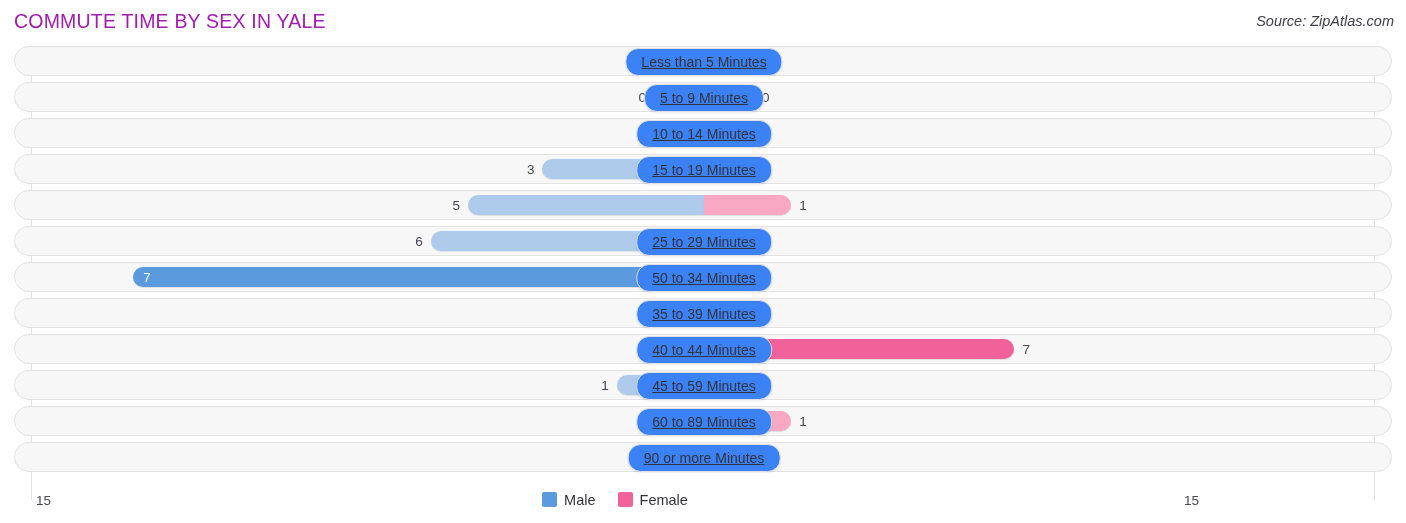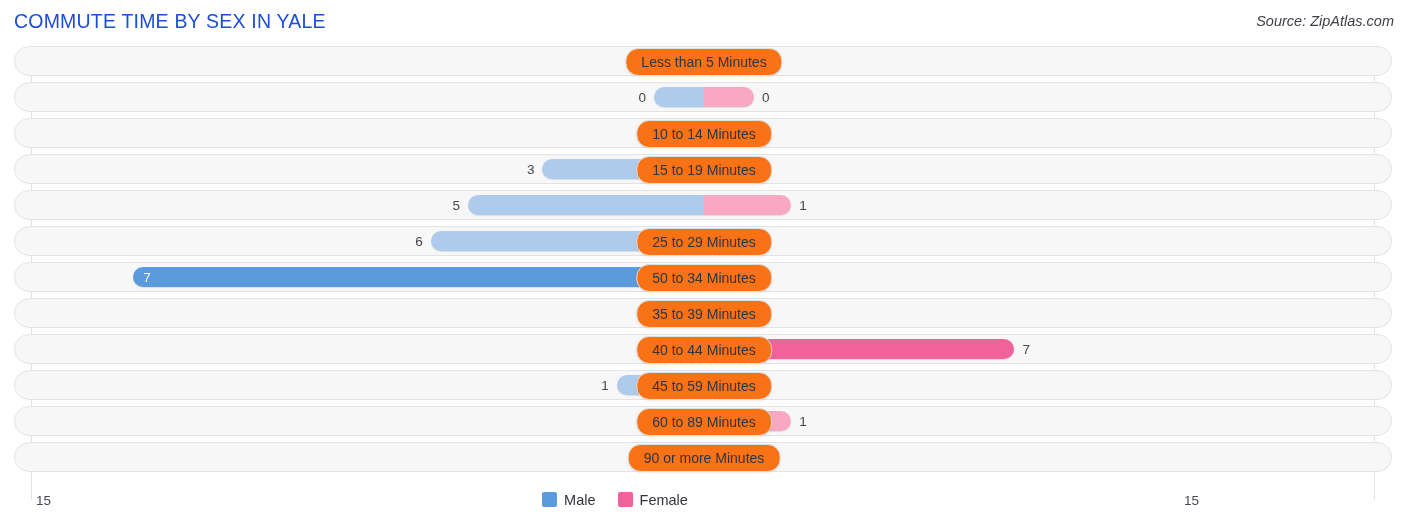--- a/index.html
+++ b/index.html
@@ -27,21 +27,21 @@
     position: absolute;
     top: 0; left: 0; right: 0;
     height: 44px;
   }
   .chart-title {
     position: absolute;
     left: 14px;
     top: 10px;
     font-size: 19.5px;
     letter-spacing: 0.2px;
-    color: #1d4ed8;
+    color: #a21caf;
     white-space: nowrap;
   }
   .chart-source {
     position: absolute;
     right: 12px;
     top: 13px;
     font-size: 14.5px;
     font-style: italic;
     color: #3f3f4a;
     white-space: nowrap;
@@ -129,29 +129,30 @@
   .value.inside {
     color: #ffffff;
   }
 
   .center-pill {
     position: absolute;
     top: 1px;
     height: 26px;
     line-height: 26px;
     transform: translateX(-50%);
-    background: #f97316;
+    background: #3b82f6;
     border: 1px solid #e0e0e0;
     border-radius: 13px;
     padding: 0 15px;
     font-size: 14px;
     color: #33333c;
     white-space: nowrap;
     box-shadow: 0 1px 2px rgba(0,0,0,0.08);
     z-index: 3;
+    text-decoration: underline;
   }
 
   
   .footer {
     position: absolute;
     left: 0;
     bottom: 6px;
     width: 1230px;
     height: 26px;
   }
@@ -209,20 +210,21 @@
             <div class="value female-val" style="left: 747px; width: 58px;">0</div>
             <div class="center-pill" style="left: 689px;">Less than 5 Minutes</div>
           </div>
         </div>
         <div class="row">
           <div class="bar-area">
             <div class="bar male bar-shadow" style="left: 639px; width: 50px;"></div>
             <div class="bar female bar-shadow" style="left: 689px; width: 50px;"></div>
             <div class="value male-val" style="left: 573px; width: 58px;">0</div>
             <div class="value female-val" style="left: 747px; width: 58px;">0</div>
+            <div class="center-pill" style="left: 689px;">5 to 9 Minutes</div>
           </div>
         </div>
         <div class="row">
           <div class="bar-area">
             <div class="bar male bar-shadow" style="left: 639px; width: 50px;"></div>
             <div class="bar female bar-shadow" style="left: 689px; width: 50px;"></div>
             <div class="value male-val" style="left: 573px; width: 58px;">0</div>
             <div class="value female-val" style="left: 747px; width: 58px;">0</div>
             <div class="center-pill" style="left: 689px;">10 to 14 Minutes</div>
           </div>

